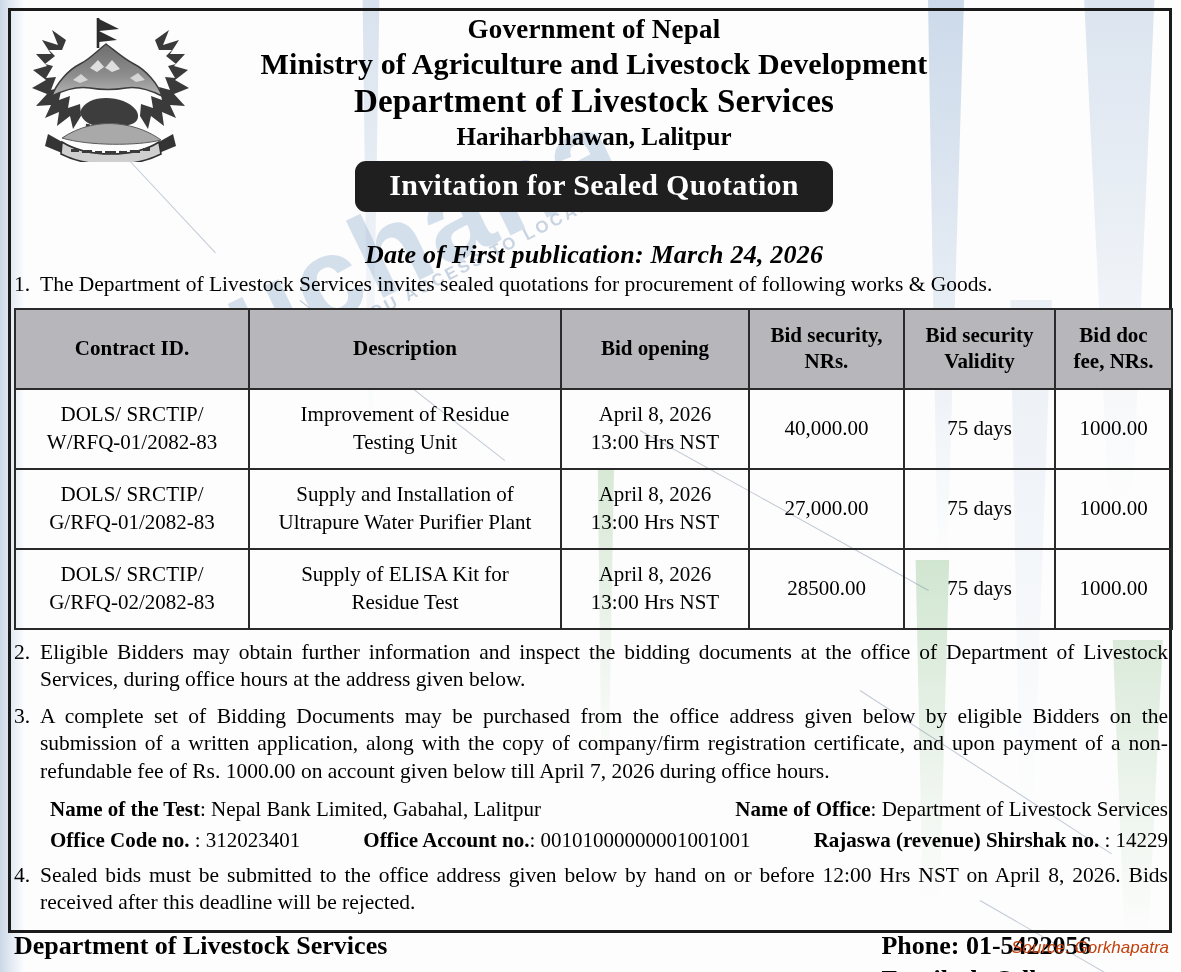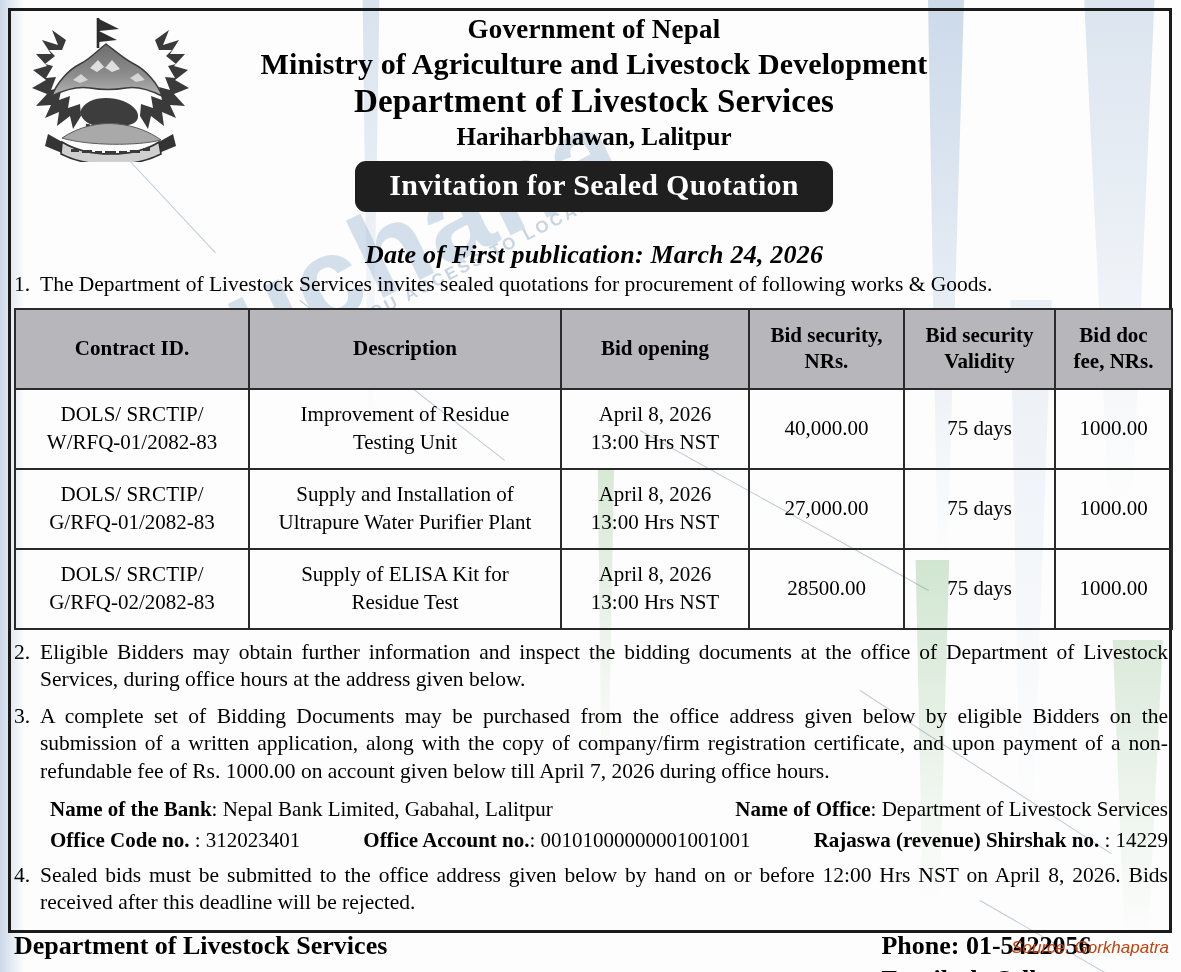--- a/index.html
+++ b/index.html
@@ -452,21 +452,21 @@
       <div class="body">Eligible Bidders may obtain further information and inspect the bidding documents at the office of Department of Livestock Services, during office hours at the address given below.</div>
     </div>
 
     <div class="clause">
       <div class="num">3.</div>
       <div class="body">A complete set of Bidding Documents may be purchased from the office address given below by eligible Bidders on the submission of a written application, along with the copy of company/firm registration certificate, and upon  payment of a non-refundable fee of Rs. 1000.00 on account given below till April 7, 2026  during office hours.</div>
     </div>
 
     <div class="details">
       <div class="row">
-        <span class="left"><b>Name of the Bank</b><span>: Nepal Bank Limited, Gabahal, Lalitpur</span></span>
+        <span class="left"><b>Name of the Test</b><span>: Nepal Bank Limited, Gabahal, Lalitpur</span></span>
         <span class="right"><b>Name of Office</b><span>: Department of Livestock Services</span></span>
       </div>
       <div class="row">
         <span class="left"><b>Office Code no. </b><span>: 312023401</span></span>
         <span class="mid"><b>Office Account no.</b><span>: 00101000000001001001</span></span>
         <span class="right"><b>Rajaswa (revenue) Shirshak no. </b><span>: 14229</span></span>
       </div>
     </div>
 
     <div class="clause" style="margin-top:7px;">

